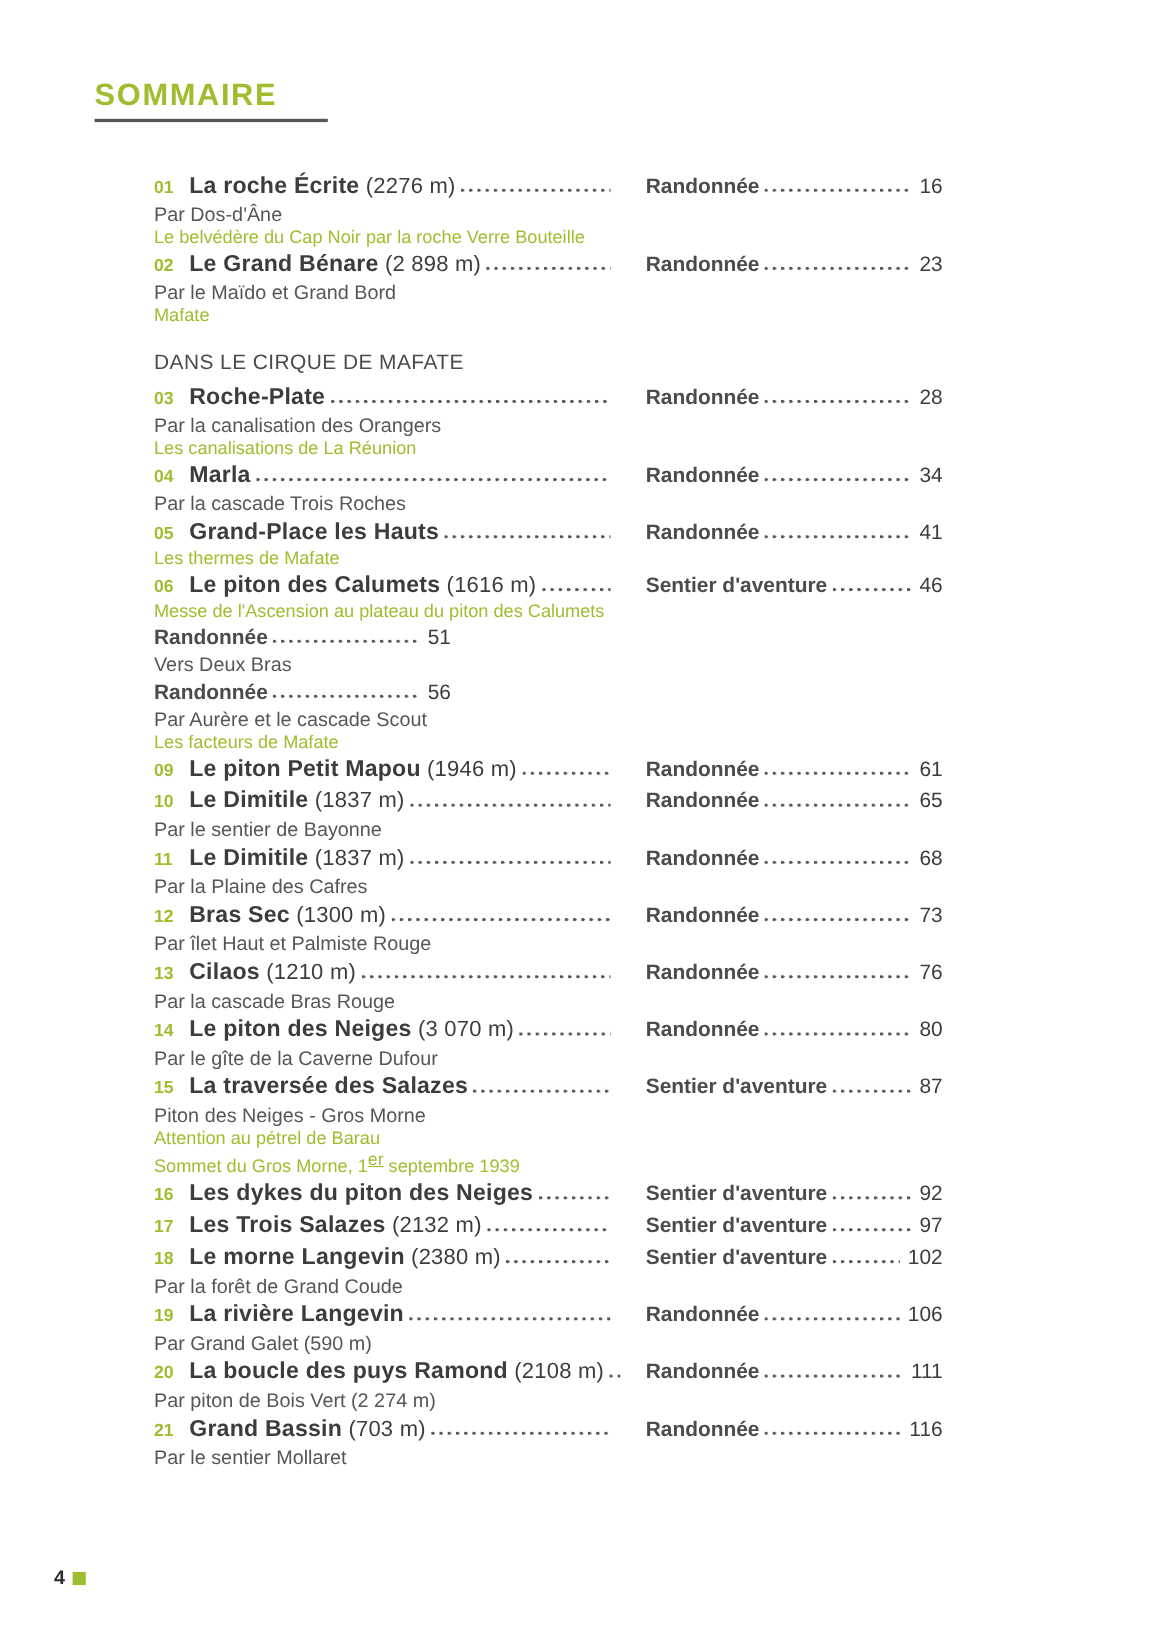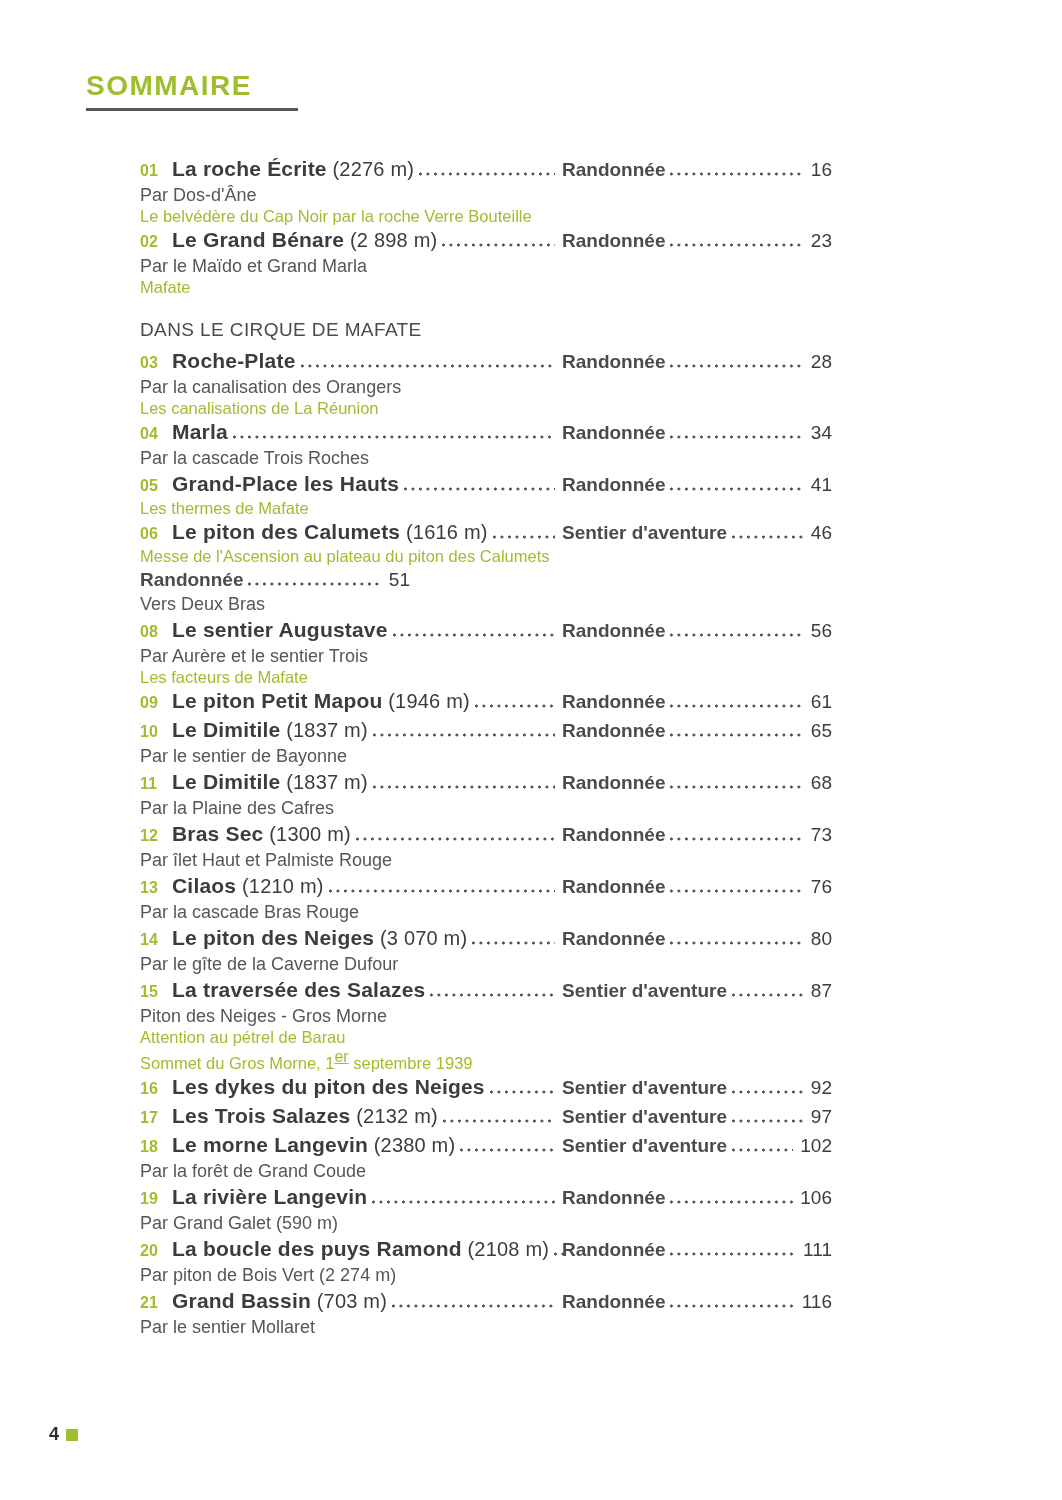--- a/index.html
+++ b/index.html
@@ -24,21 +24,21 @@
   }
   .title-underline{
     position:absolute;left:86px;top:108px;
     width:212px;height:3px;background:var(--dot-gray);
   }
   .toc{
     position:absolute;left:140px;top:156px;width:692px;
   }
   .entry{margin-bottom:1px;}
   .entry.gap-before{}
-  .main{display:flex;align-items:baseline;line-height:26px;white-space:nowrap;}
+  .main{display:flex;align-items:baseline;line-height:26px;white-space:nowrap;gap:25px;}
   .left{display:flex;align-items:baseline;width:422px;flex:0 0 422px;}
   .right{display:flex;align-items:baseline;width:270px;flex:0 0 270px;}
   .num{
     flex:0 0 32px;font-size:16px;font-weight:bold;color:var(--accent);
   }
   .title{
     font-size:21px;font-weight:bold;color:var(--title-dark);letter-spacing:0.2px;
   }
   .alt{font-size:20px;font-weight:normal;color:var(--title-dark);}
   .leader{
@@ -97,21 +97,21 @@
           <span class="num">02</span>
           <span class="title">Le Grand Bénare<span class="alt">&nbsp;(2 898 m)</span></span>
           <span class="leader"></span>
         </span>
         <span class="right">
           <span class="cat">Randonnée</span>
           <span class="leader"></span>
           <span class="pagenum">23</span>
         </span>
       </div>
-      <div class="sub-dark">Par le Maïdo et Grand Marla</div>
+      <div class="sub-dark">Par le Maïdo et Grand Bord</div>
       <div class="sub-green">Mafate</div>
     </div>
     <div class="section-header">DANS LE CIRQUE DE MAFATE</div>
     <div class="entry">
       <div class="main">
         <span class="left">
           <span class="num">03</span>
           <span class="title">Roche-Plate</span>
           <span class="leader"></span>
         </span>
@@ -174,32 +174,27 @@
         <span class="right">
           <span class="cat">Randonnée</span>
           <span class="leader"></span>
           <span class="pagenum">51</span>
         </span>
       </div>
       <div class="sub-dark">Vers Deux Bras</div>
     </div>
     <div class="entry">
       <div class="main">
-        <span class="left">
-          <span class="num">08</span>
-          <span class="title">Le sentier Augustave</span>
-          <span class="leader"></span>
-        </span>
         <span class="right">
           <span class="cat">Randonnée</span>
           <span class="leader"></span>
           <span class="pagenum">56</span>
         </span>
       </div>
-      <div class="sub-dark">Par Aurère et le sentier Trois</div>
+      <div class="sub-dark">Par Aurère et le cascade Scout</div>
       <div class="sub-green">Les facteurs de Mafate</div>
     </div>
     <div class="entry gap-before">
       <div class="main">
         <span class="left">
           <span class="num">09</span>
           <span class="title">Le piton Petit Mapou<span class="alt">&nbsp;(1946 m)</span></span>
           <span class="leader"></span>
         </span>
         <span class="right">

